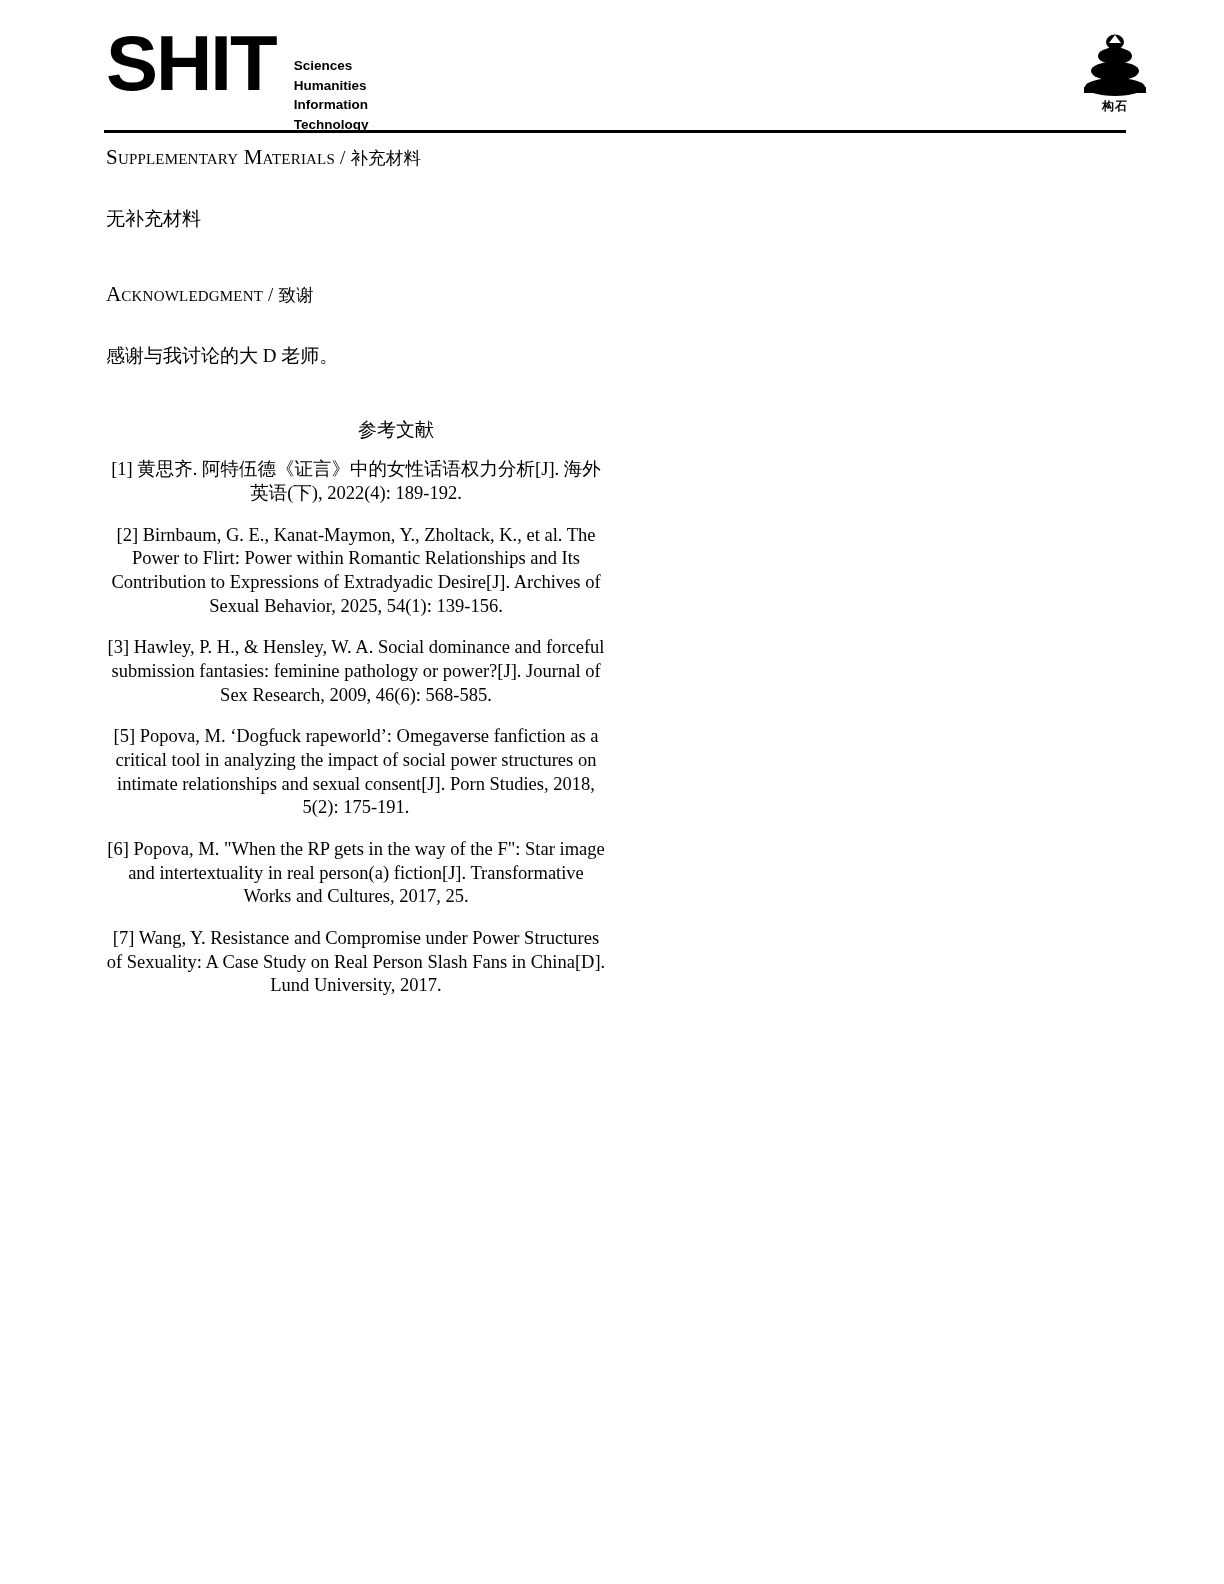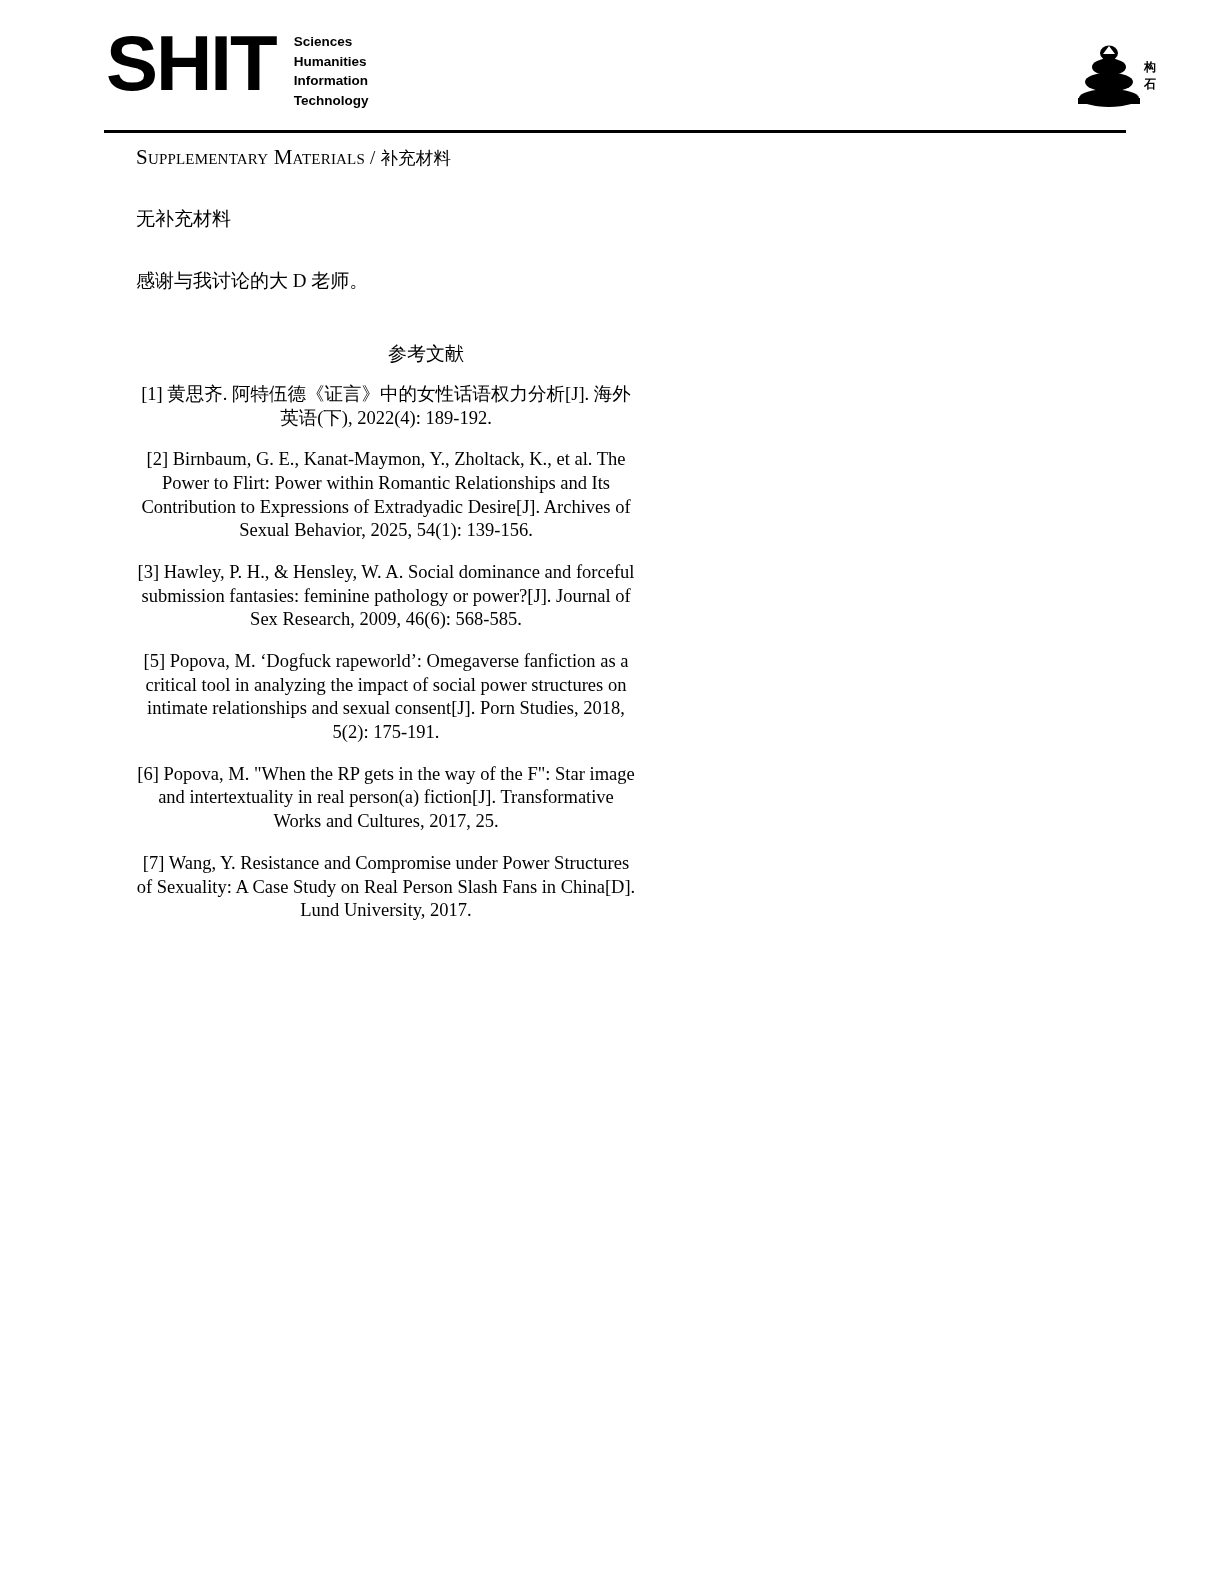--- a/index.html
+++ b/index.html
@@ -41,38 +41,38 @@
   .logo-word {
     font-family: "Liberation Sans", sans-serif;
     font-weight: bold;
     font-size: 78px;
     letter-spacing: -2px;
     line-height: 0.92;
     color: #000;
   }
   .logo-expand {
     margin-left: 18px;
-    margin-top: 4px;
+    margin-top: 28px;
     font-family: "Liberation Sans", sans-serif;
     font-weight: bold;
     font-size: 13.5px;
     line-height: 1.45;
     color: #000;
   }
   .logo-expand div { white-space: nowrap; }
 
   
   .pub-mark {
     position: absolute;
     right: 84px;
     top: 32px;
     width: 82px;
     height: 86px;
     display: flex;
-    flex-direction: row;
+    flex-direction: column;
     align-items: center;
     justify-content: flex-start;
   }
   .pub-mark svg { display: block; }
   .pub-mark .pub-name {
     font-family: "Liberation Sans", sans-serif;
     font-size: 12px;
     font-weight: bold;
     margin-top: 2px;
     letter-spacing: 1px;
@@ -86,21 +86,20 @@
     height: 2.5px;
     background: #000;
   }
 
   
   .content {
     position: absolute;
     left: 90px;
     top: 144px;
     width: 1030px;
-    margin-left: 30px;
   }
 
   .sec-head {
     font-family: "Liberation Serif", serif;
     font-size: 19px;
     line-height: 1.3;
     margin: 0 0 0 0;
     letter-spacing: 0.2px;
   }
   .sec-head .smallcaps {
@@ -175,20 +174,23 @@
   <div class="rule"></div>
 
   <div class="content">
 
     <div class="sec-head">
       <span class="smallcaps">Supplementary Materials</span><span> / </span><span class="cn">补充材料</span>
     </div>
 
     <div class="para sm-gap-1">无补充材料</div>
 
+    <div class="sec-head sm-gap-2">
+      <span class="smallcaps">Acknowledgment</span><span> / </span><span class="cn">致谢</span>
+    </div>
 
     <div class="para sm-gap-3">感谢与我讨论的大 D 老师。</div>
 
     <div class="ref-title">参考文献</div>
 
     <div class="refs">
       <div class="ref-item">[1] 黄思齐. 阿特伍德《证言》中的女性话语权力分析[J]. 海外英语(下), 2022(4): 189-192.</div>
       <div class="ref-item">[2] Birnbaum, G. E., Kanat-Maymon, Y., Zholtack, K., et al. The Power to Flirt: Power within Romantic Relationships and Its Contribution to Expressions of Extradyadic Desire[J]. Archives of Sexual Behavior, 2025, 54(1): 139-156.</div>
       <div class="ref-item">[3] Hawley, P. H., &amp; Hensley, W. A. Social dominance and forceful submission fantasies: feminine pathology or power?[J]. Journal of Sex Research, 2009, 46(6): 568-585.</div>
       <div class="ref-item">[5] Popova, M. ‘Dogfuck rapeworld’: Omegaverse fanfiction as a critical tool in analyzing the impact of social power structures on intimate relationships and sexual consent[J]. Porn Studies, 2018, 5(2): 175-191.</div>

